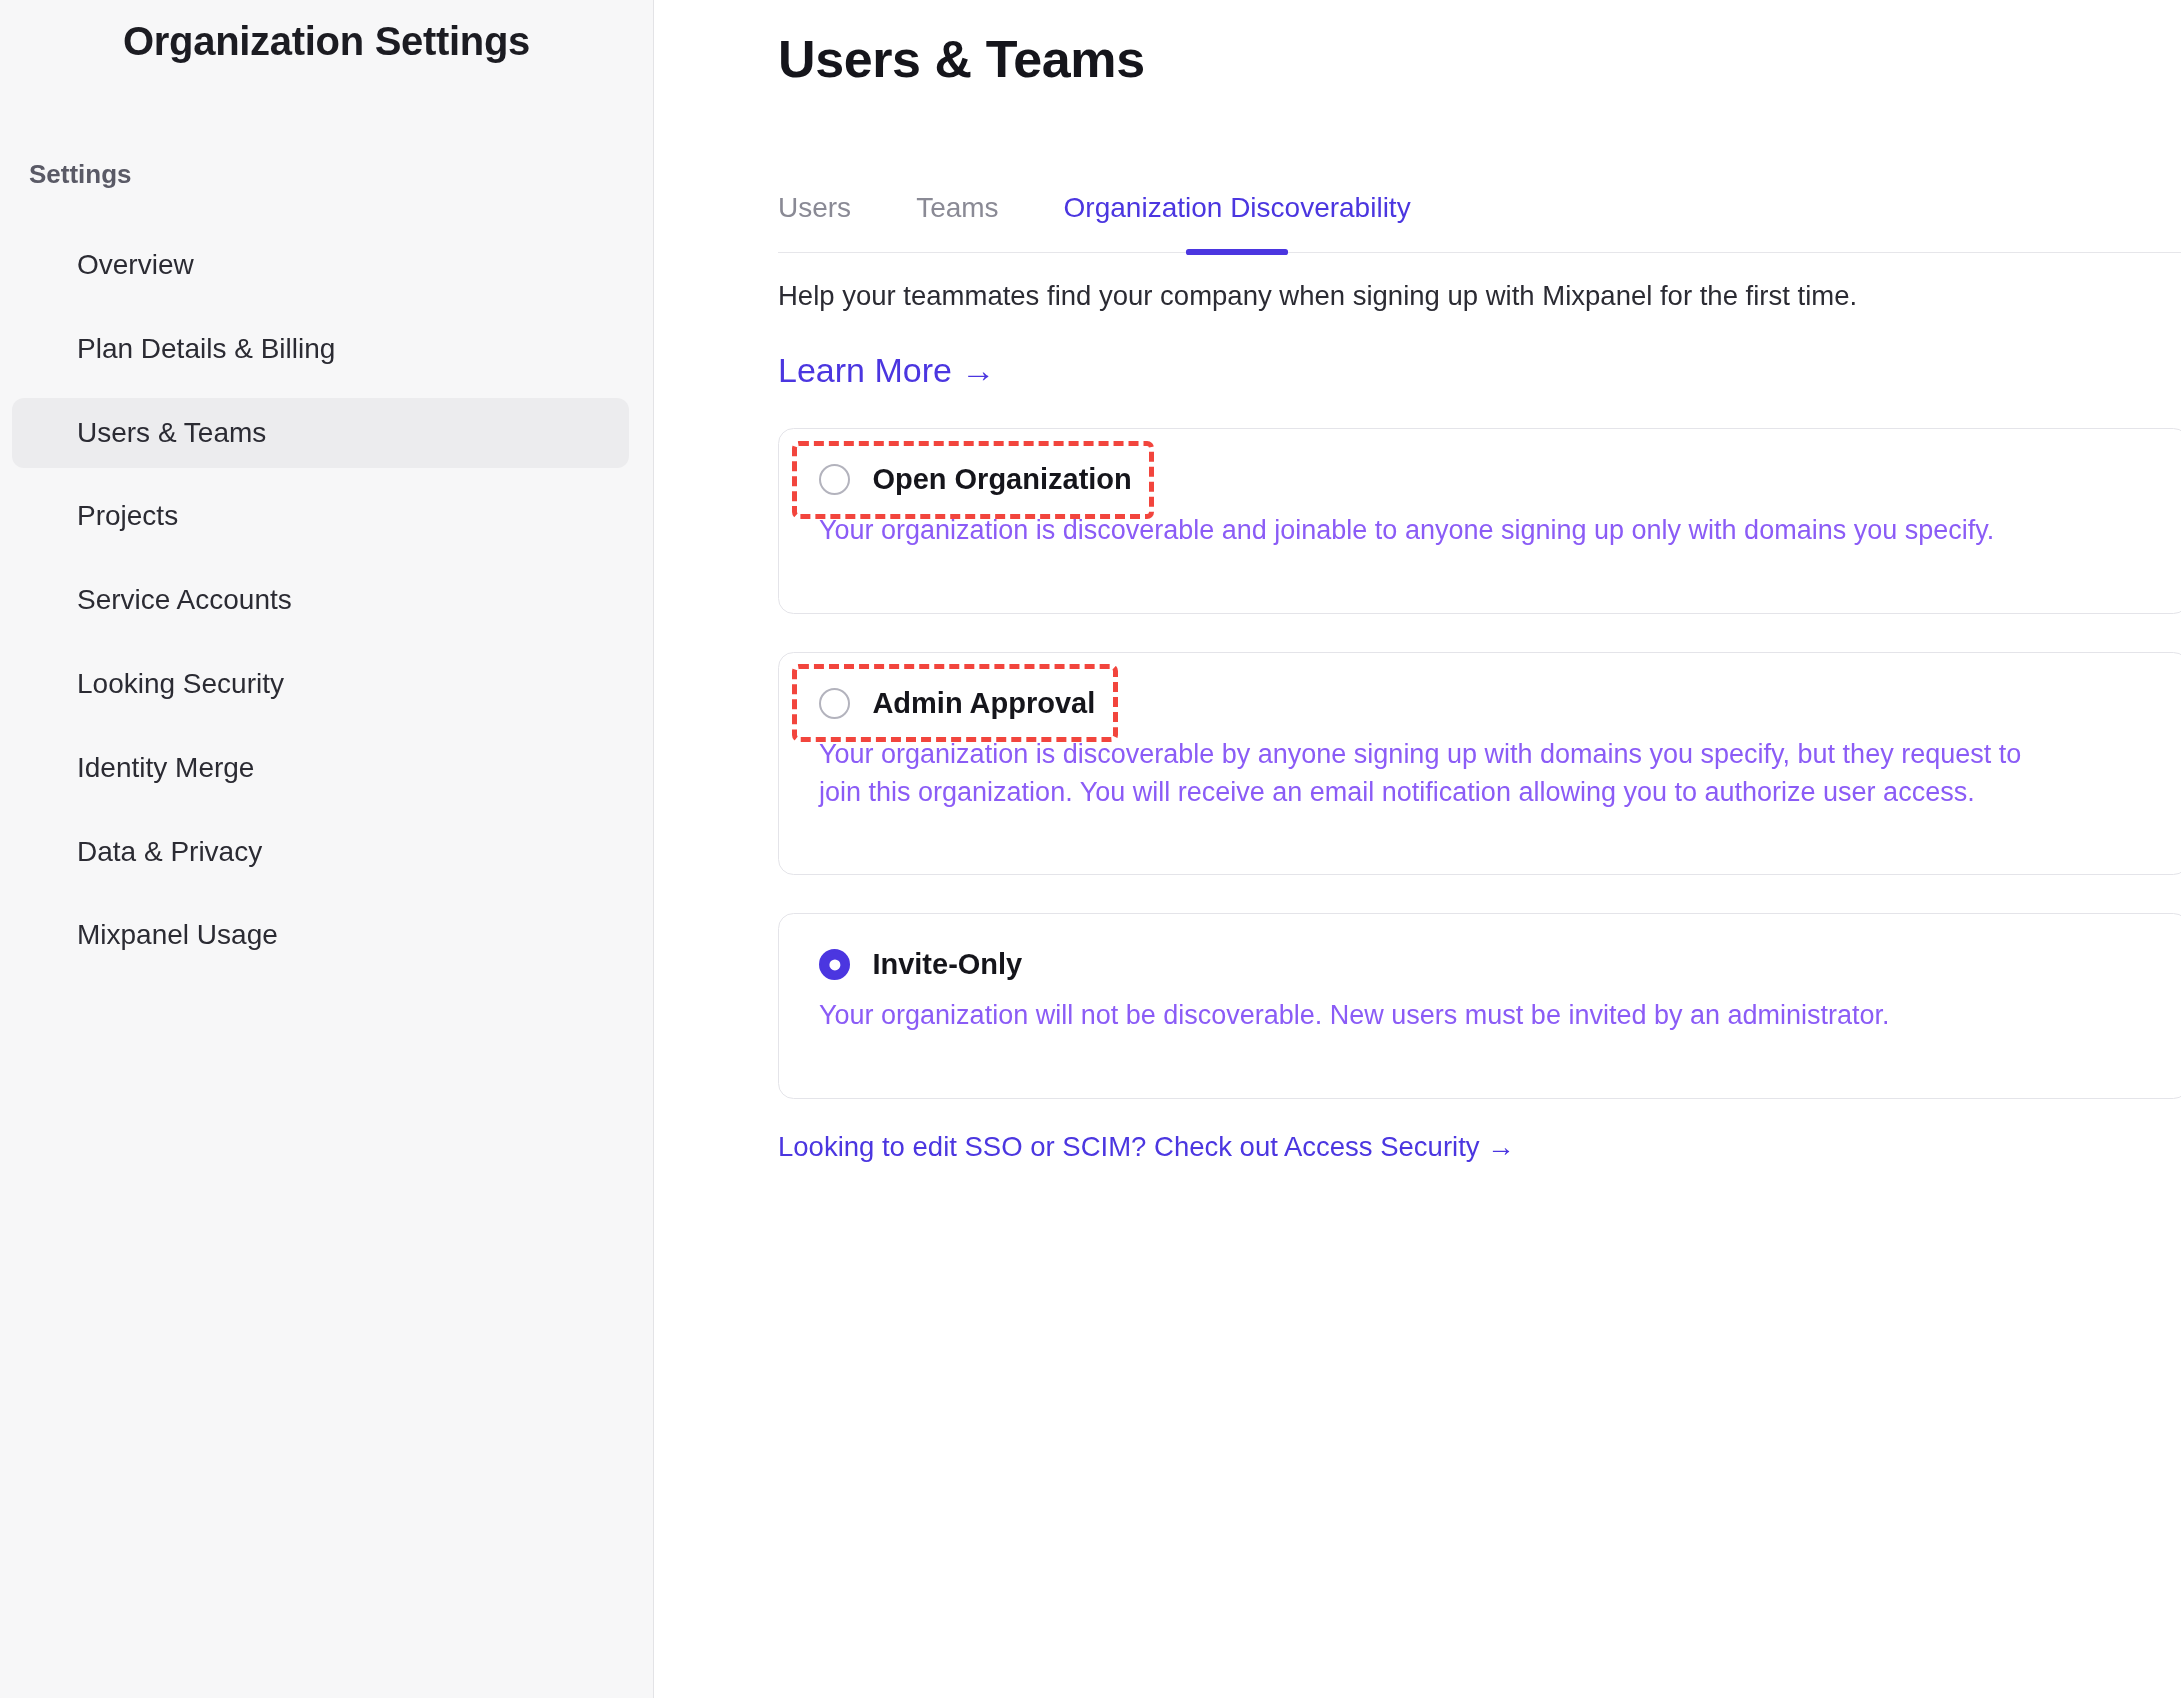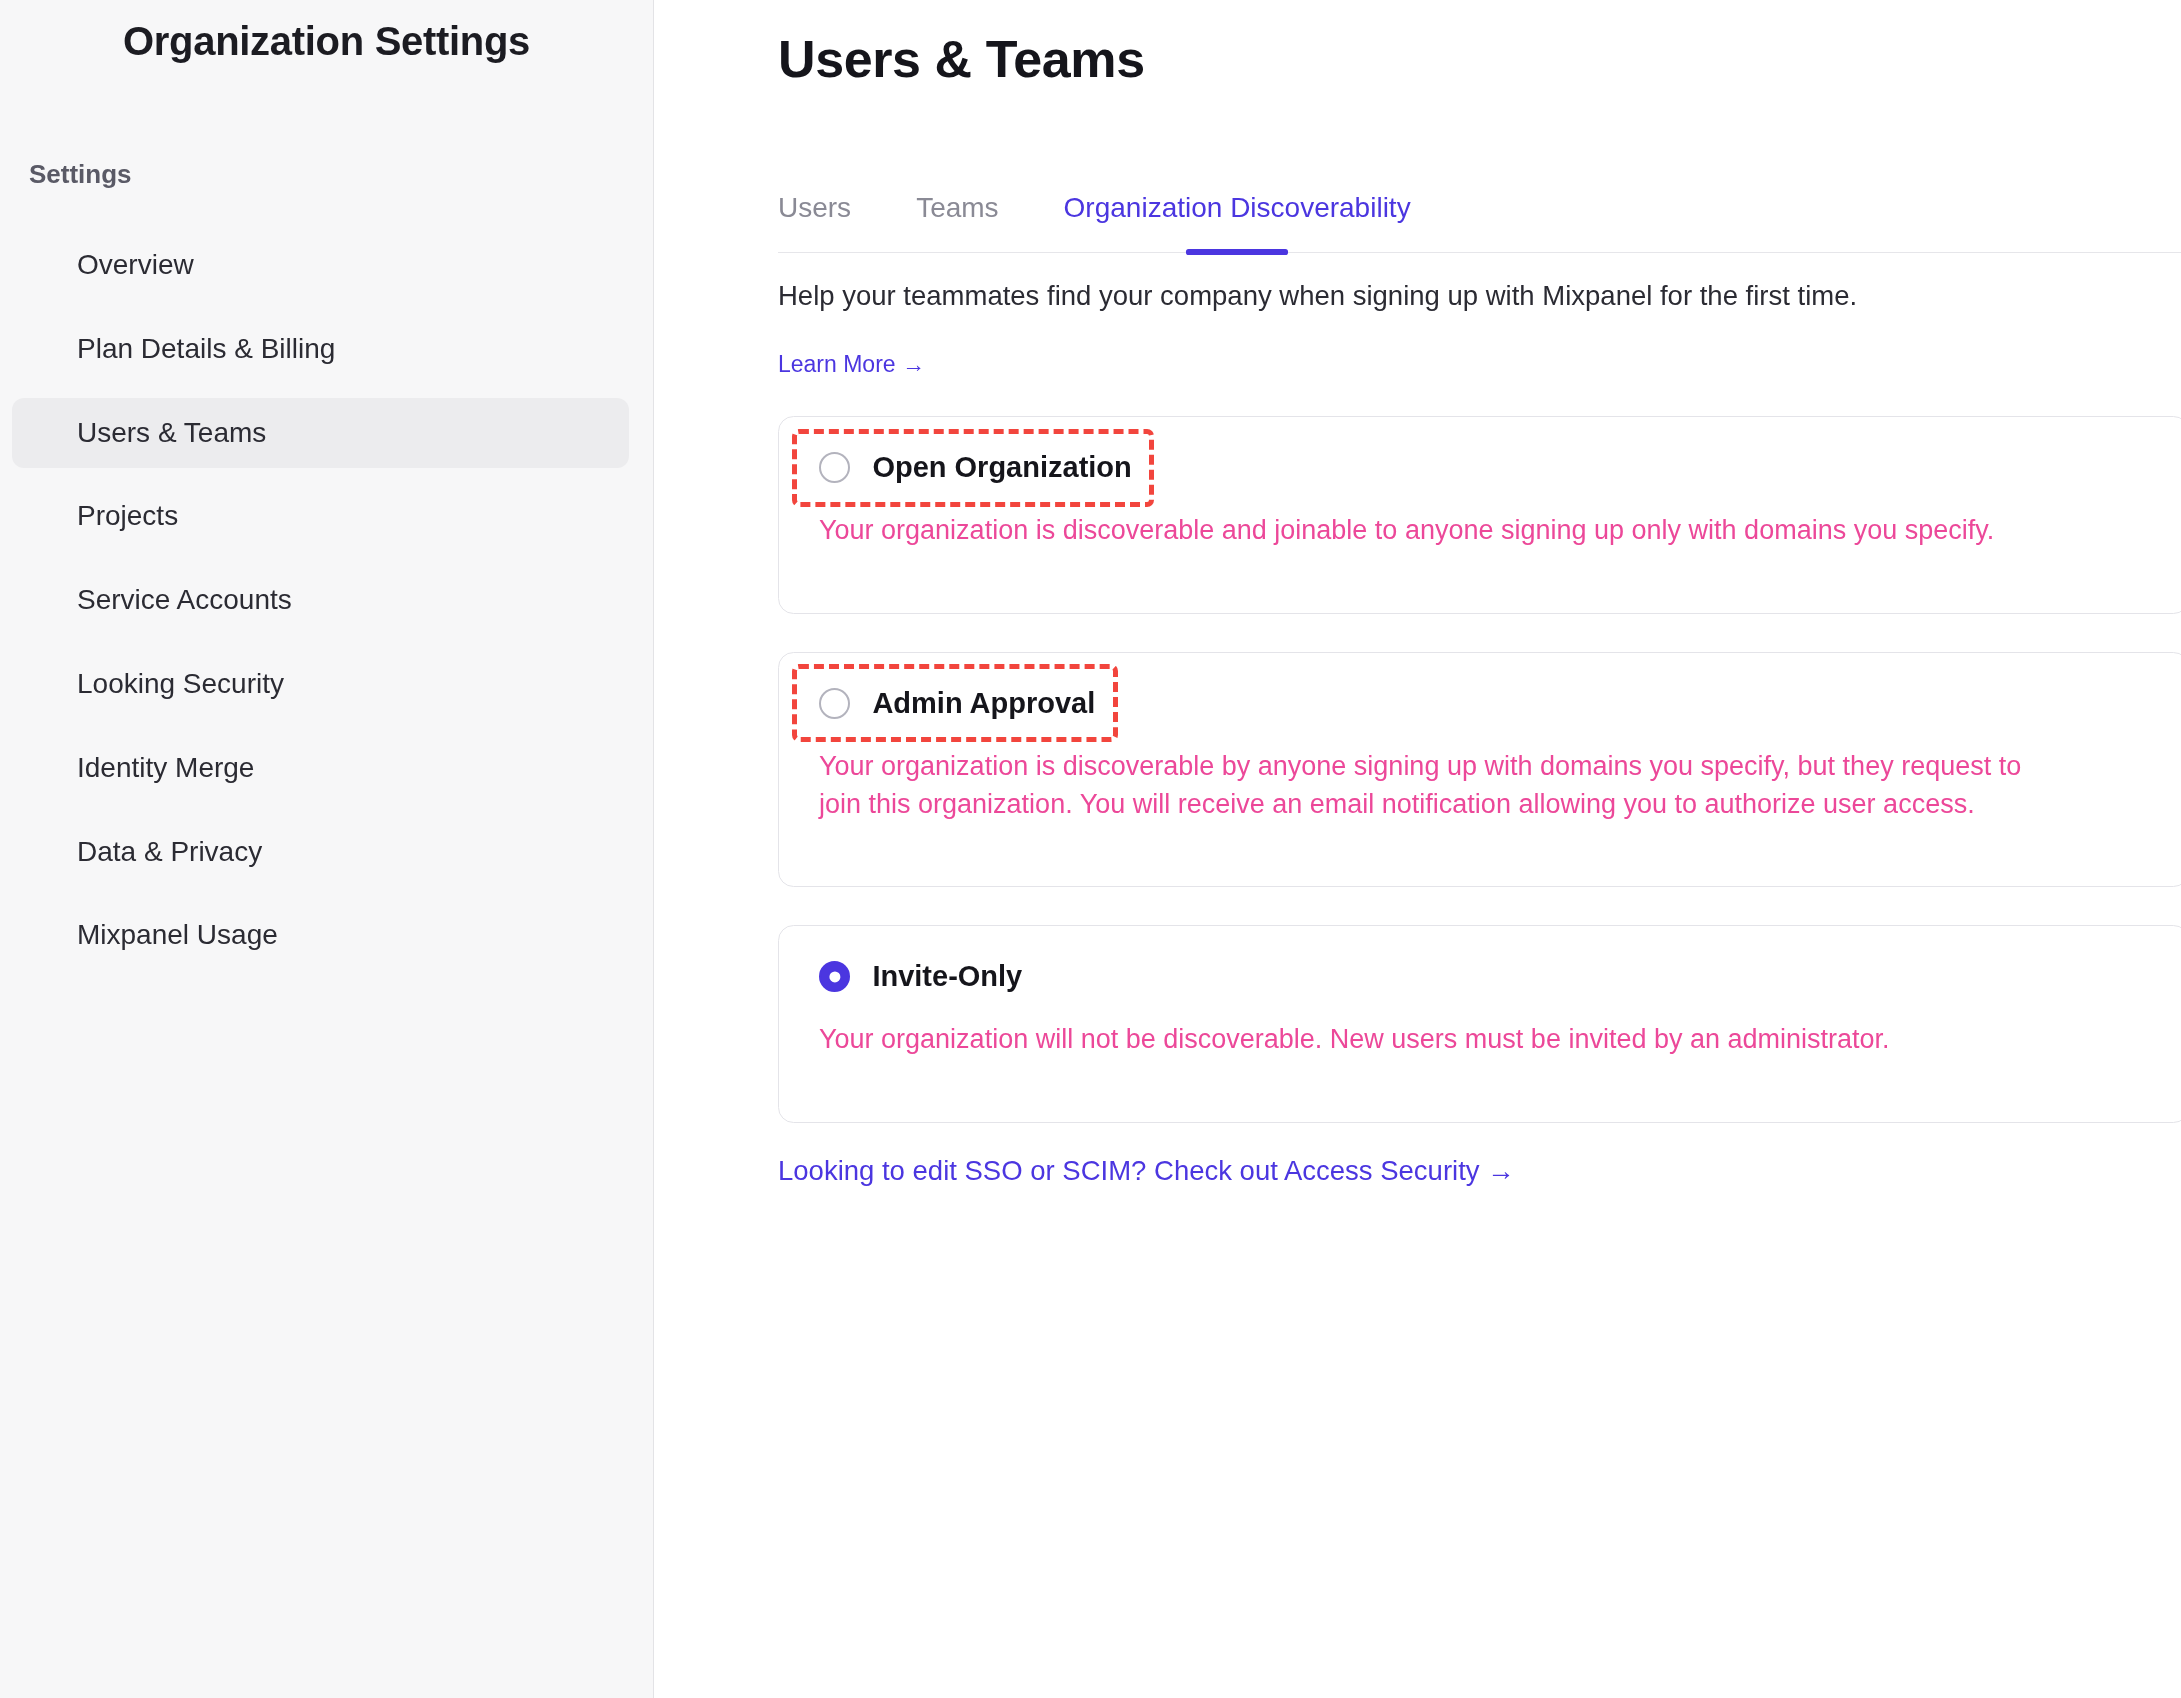--- a/index.html
+++ b/index.html
@@ -106,21 +106,21 @@
   }
 
   .intro {
     font-size: 27.5px;
     color: #2b2b33;
     margin-top: 24px;
     line-height: 1.35;
   }
   .learn-more {
     display: inline-block;
-    font-size: 23px;
+    font-size: 34px;
     color: #4b36e0;
     margin-top: 10.3px;
     cursor: pointer;
   }
 
   .option-card {
     border: 1.7px solid #e4e4e9;
     border-radius: 15.5px;
     padding: 34px 40px 36px 40px;
     margin-top: 38px;
@@ -167,23 +167,23 @@
     left: -27.5px;
     top: -22.4px;
     right: -22.4px;
     bottom: -22.4px;
     border: 5.2px dashed #f2453d;
     border-radius: 6.9px;
     pointer-events: none;
   }
   .option-desc {
     font-size: 27px;
-    color: #ec4899;
+    color: #8b5cf6;
     line-height: 1.42;
-    margin-top: 27px;
+    margin-top: 15px;
     max-width: 1222px;
   }
 
   .footer-link {
     display: block;
     font-size: 27.5px;
     color: #4b36e0;
     margin-top: 32px;
     cursor: pointer;
   }

